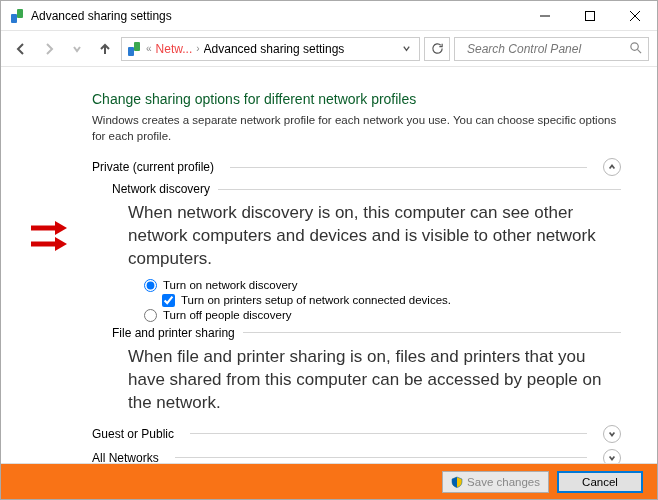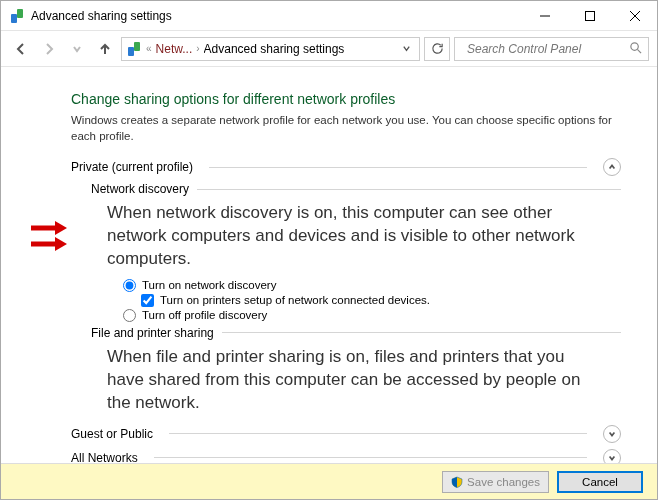--- a/index.html
+++ b/index.html
@@ -56,21 +56,21 @@
     height: 24px;
     border: 1px solid #ccc;
     display: flex;
     align-items: center;
     padding: 0 4px;
     gap: 4px;
     font-size: 12px;
     min-width: 0;
   }
   .addr-icon { width: 16px; height: 16px; flex: none; }
-  .addr-1 { color: #7f1d1d; white-space: nowrap; overflow: hidden; text-overflow: ellipsis; max-width: 50px; text-align: center; }
+  .addr-1 { color: #ef4444; white-space: nowrap; overflow: hidden; text-overflow: ellipsis; max-width: 50px; text-align: center; }
   .addr-sep { color: #888; font-size: 10px; }
   .addr-2 { color: #000; white-space: nowrap; overflow: hidden; text-overflow: ellipsis; }
   .addr-spacer { flex: 1; }
   .addr-chev { width: 18px; text-align: center; color: #555; }
   .refreshbox {
     width: 26px; height: 24px;
     border: 1px solid #ccc;
     display: flex; align-items: center; justify-content: center;
   }
   .refreshbox svg { width: 13px; height: 13px; stroke: #555; stroke-width: 1.3; fill: none; }
@@ -106,21 +106,21 @@
   .nc-icon::after {
     content: "";
     position: absolute; right: 2px; top: 1px;
     width: 6px; height: 9px;
     background: #3ba84f;
     border-radius: 1px;
   }
 
   
   .content {
-    padding: 24px 36px 0 70px;
+    padding: 24px 36px 0 91px;
     height: calc(100% - 30px - 36px - 36px);
     overflow: hidden;
     position: relative;
   }
   h1.page-title {
     font-size: 14px;
     font-weight: 400;
     color: #0a5e2a;
     margin: 0 0 6px 0;
   }
@@ -196,21 +196,21 @@
   }
   .arrow svg { width: 100%; height: 100%; }
   .arrow.a1 { left: 28px; top: 152px; }
   .arrow.a2 { left: 28px; top: 168px; }
 
   
   .footer {
     position: absolute;
     left: 0; right: 0; bottom: 0;
     height: 36px;
-    background: #fef9c3;
+    background: #f97316;
     border-top: 1px solid #ddd;
     display: flex;
     align-items: center;
     justify-content: flex-end;
     padding-right: 14px;
     gap: 8px;
   }
   .btn {
     height: 22px;
     min-width: 86px;
@@ -334,21 +334,21 @@
         <label class="opt">
           <input type="radio" name="nd" checked="" style="">
           <span>Turn on network discovery</span>
         </label>
         <label class="opt indent">
           <input type="checkbox" checked="" style="">
           <span>Turn on printers setup of network connected devices.</span>
         </label>
         <label class="opt">
           <input type="radio" name="nd" style="">
-          <span>Turn off profile discovery</span>
+          <span>Turn off people discovery</span>
         </label>
       </div>
     </div>
 
     <div class="sub">
       <div class="sub-hdr">
         <span>File and printer sharing</span>
         <span class="line"></span>
       </div>
       <div class="desc">When file and printer sharing is on, files and printers that you have shared from this computer can be accessed by people on the network.</div>

